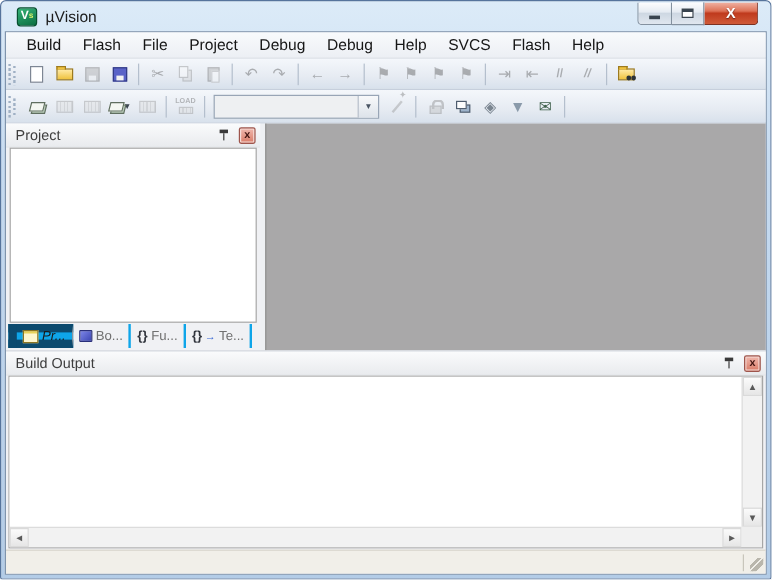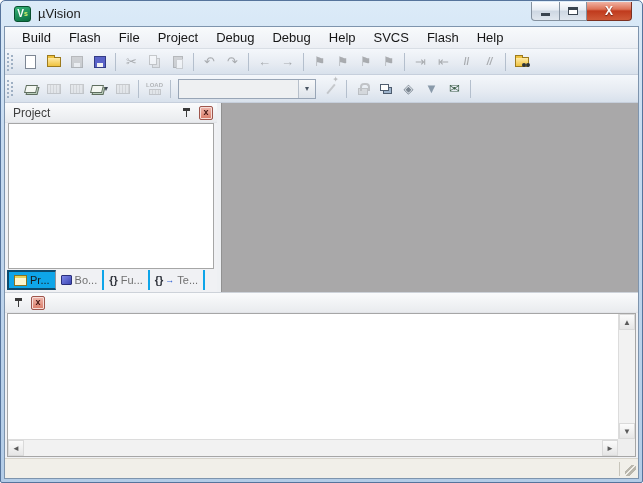--- a/index.html
+++ b/index.html
@@ -89,21 +89,21 @@
   .phead .ptitle { flex: 1; font-size: 12px; color: #3e3e3e; }
   .pin { width: 12px; height: 12px; position: relative; margin-right: 6px; }
   .pin::before { content:""; position:absolute; top:1px; left:2px; width:7px; height:3px; background:#3a3a3a; }
   .pin::after { content:""; position:absolute; top:4px; left:5px; width:1px; height:6px; background:#3a3a3a; }
   .pclose { width: 14px; height: 14px; border: 1px solid #9e554c; border-radius: 2px;
     background: linear-gradient(180deg,#f0b8ae,#d97b67); display: flex; align-items: center; justify-content: center;
     font-size: 9px; font-weight: bold; color: #401410; line-height: 1; box-shadow: inset 0 0 0 1px #f6ddd8; }
   .pbody { flex: 1; margin: 0 3px; background: #fff; border: 1px solid #a6a6a6; min-height: 0; }
   .ptabs { height: 23px; display: flex; align-items: stretch; padding: 1px 0 2px 2px; flex: none; }
   .ptab { display: flex; align-items: center; padding: 0 5px; font-size: 11px; color: #707070; border-right: 2px solid #0ea5e9; }
-  .ptab.active { background: #0ea5e9; border: 2px solid #0c4a6e; border-right: 1px solid #8f949c; color: #1a1a1a; }
+  .ptab.active { background: #0ea5e9; border: 7px solid #0c4a6e; border-right: 1px solid #8f949c; color: #1a1a1a; font-style: italic; }
   .ptab .ticon { margin-right: 3px; display: inline-flex; }
   .ti-proj { width: 13px; height: 11px; background: #fdf6cf; border: 1px solid #8a7422;
     box-shadow: inset 0 2px 0 #e8d25a; }
   .ti-book { width: 11px; height: 10px; background: linear-gradient(135deg,#7d86e8,#3d47b4); border: 1px solid #2a2f7a; border-radius: 1px; }
   .ti-brace { font-size: 11px; font-weight: bold; color: #30343c; }
   .ti-arrow { font-size: 9px; color: #2d5fd2; margin-left: -1px; }
   .splitter { width: 4px; background: #eef0f3; flex: none; }
   .workspace { flex: 1; background: #a9a8a9; border-left: 1px solid #919191; }
 
   
@@ -322,20 +322,21 @@
             <span>Te...</span>
           </span>
         </div>
       </div>
       <div class="splitter"></div>
       <div class="workspace"></div>
     </div>
 
     <div class="build-output">
       <div class="phead">
+        <span class="ptitle">Build Output</span>
         <span class="pin"></span>
         <span class="pclose">
             <span>x</span>
           </span>
       </div>
       <div class="bo-body">
         <div class="bo-text"></div>
         <div class="vscroll">
           <span class="sbtn">
               <span>▲</span>

